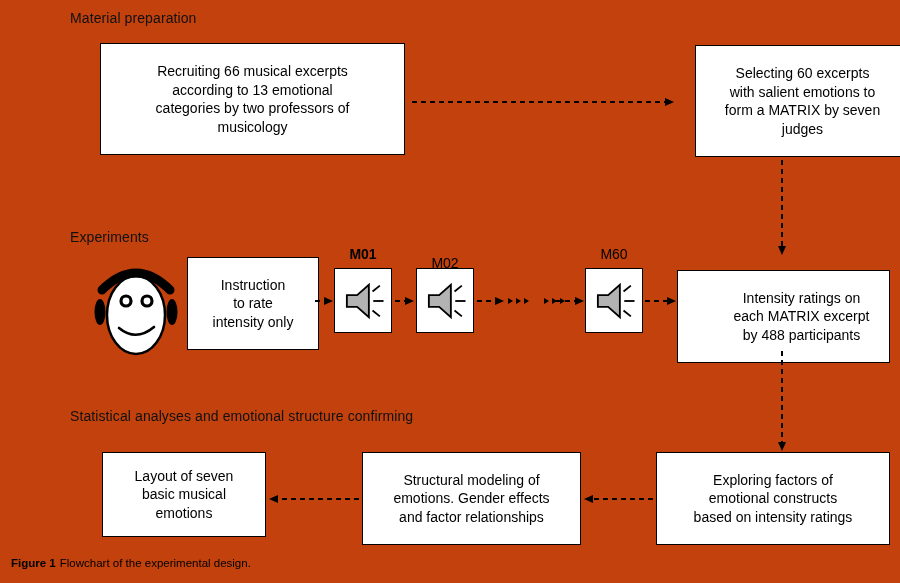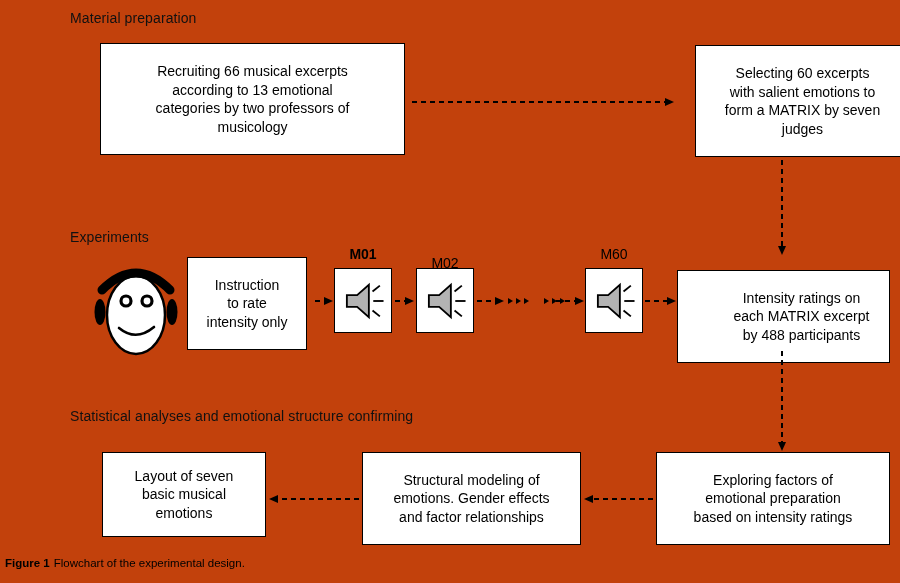--- a/index.html
+++ b/index.html
@@ -65,21 +65,21 @@
       <ellipse cx="43" cy="63" rx="29" ry="39" fill="#fff" stroke="#000" stroke-width="2.5"></ellipse>
       <path d="M9 38 Q43 4 77 38" fill="none" stroke="#000" stroke-width="9" stroke-linecap="round"></path>
       <ellipse cx="7" cy="60" rx="5.5" ry="13" fill="#000"></ellipse>
       <ellipse cx="79" cy="60" rx="5.5" ry="13" fill="#000"></ellipse>
       <circle cx="33" cy="49" r="5" fill="#fff" stroke="#000" stroke-width="3.2"></circle>
       <circle cx="54" cy="49" r="5" fill="#fff" stroke="#000" stroke-width="3.2"></circle>
       <path d="M26 76 Q43 90 61 75" fill="none" stroke="#000" stroke-width="2.6" stroke-linecap="round"></path>
     </svg>
   </div>
 
-  <div class="fbox" style="left:187px;top:257px;width:120px;height:93px;">Instruction
+  <div class="fbox" style="left:187px;top:257px;width:132px;height:93px;">Instruction
 to rate
 intensity only</div>
   <div class="fbox" style="left:677px;top:270px;width:213px;height:93px;padding-left:36px;">Intensity ratings on
 each MATRIX excerpt
 by 488 participants</div>
 
   <div class="mlabel" style="left:334px;top:246px;width:58px;font-weight:bold;">M01</div>
   <div class="mlabel" style="left:416px;top:255px;width:58px;">M02</div>
   <div class="mlabel" style="left:585px;top:246px;width:58px;">M60</div>
 
@@ -102,21 +102,21 @@
   <div class="spbox" style="left:585px;top:268px;width:58px;height:65px;">
     <svg width="44" height="44" viewBox="0 0 60 56">
       <path d="M8 20 L22 20 L38 6 L38 50 L22 36 L8 36 Z" stroke="#000" stroke-width="2.5" fill="#b3b3b3"></path>
       <path d="M43 15 L53 7" stroke="#000" stroke-width="2.5"></path>
       <path d="M44 28 L58 28" stroke="#000" stroke-width="2.5"></path>
       <path d="M43 41 L53 49" stroke="#000" stroke-width="2.5"></path>
     </svg>
   </div>
 
   <div class="fbox" style="left:656px;top:452px;width:234px;height:93px;">Exploring factors of
-emotional preparation
+emotional constructs
 based on intensity ratings</div>
   <div class="fbox" style="left:362px;top:452px;width:219px;height:93px;">Structural modeling of
 emotions. Gender effects
 and factor relationships</div>
   <div class="fbox" style="left:102px;top:452px;width:164px;height:85px;">Layout of seven
 basic musical
 emotions</div>
 
   <div class="arrow h right" style="left:412px;top:98px;width:262px;">
     <span class="shaft"></span>
@@ -161,17 +161,17 @@
   </div>
   <div class="arrow h left" style="left:584px;top:495px;width:69px;">
     <span class="shaft"></span>
       <span class="head"></span>
   </div>
   <div class="arrow h left" style="left:269px;top:495px;width:90px;">
     <span class="shaft"></span>
       <span class="head"></span>
   </div>
 
-  <div class="caption" style="left:5px;top:557px;">
+  <div class="caption" style="left:11px;top:557px;">
     <span class="cap-label">Figure 1</span><span>Flowchart of the experimental design.</span>
   </div>
 
 </div>
 
 </body></html>

